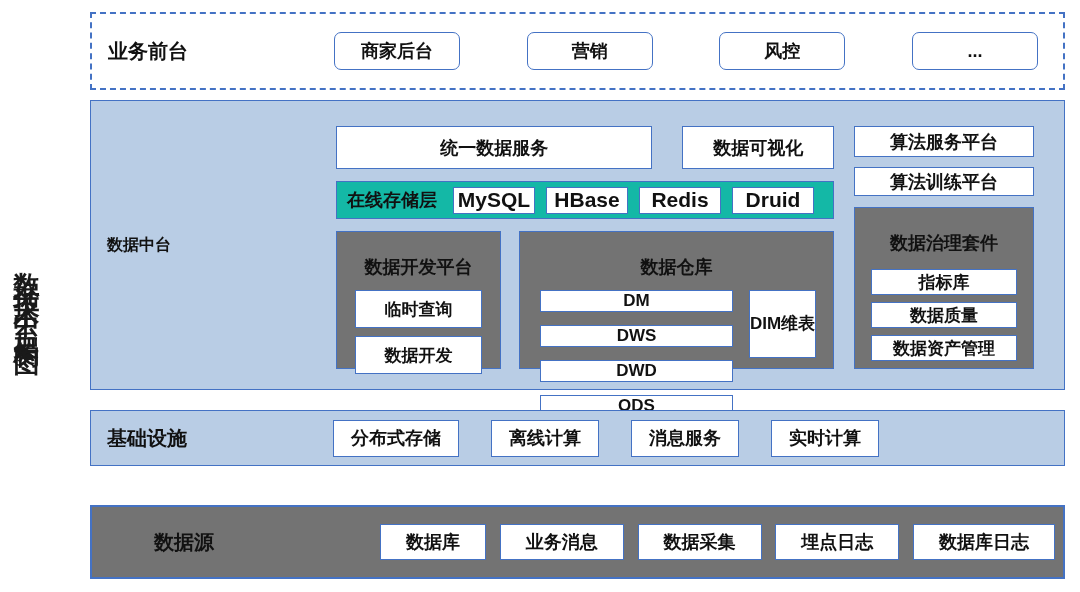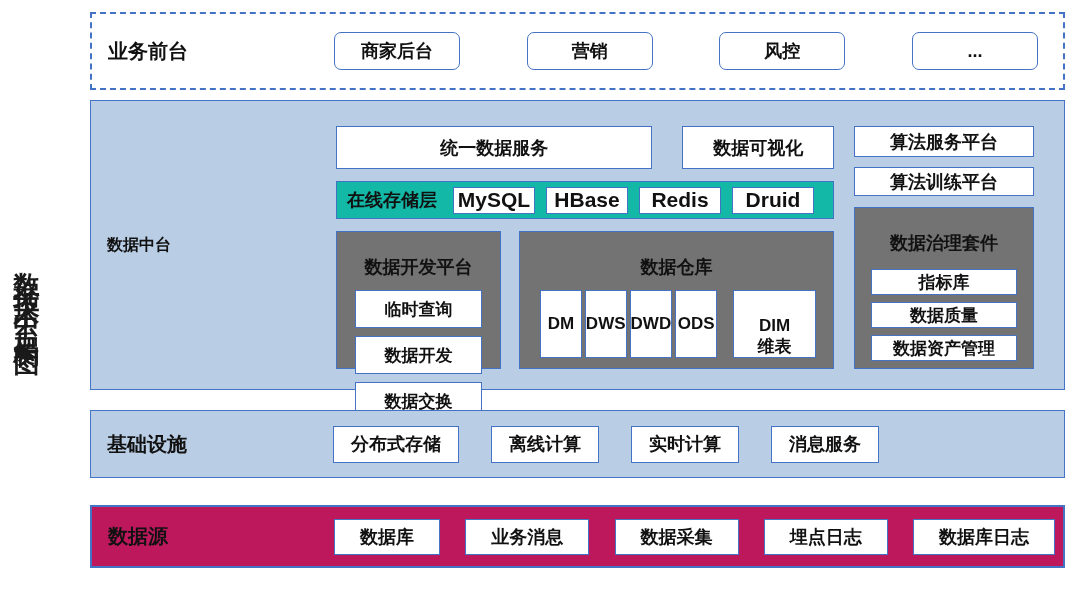--- a/index.html
+++ b/index.html
@@ -6,24 +6,24 @@
   * { margin:0; padding:0; box-sizing:border-box; }
   body { font-family:"Liberation Sans","DejaVu Sans",sans-serif; background:#ffffff; }
   .canvas { position:relative; width:1080px; height:592px; background:#fff; overflow:hidden; }
   .vertical-title { position:absolute; left:10px; top:50%; transform:translateY(-50%);
       writing-mode:vertical-lr; text-orientation:upright; font-size:26px; font-weight:bold;
       letter-spacing:10px; color:#1a1a1a; }
   .layer { position:absolute; left:90px; width:975px; }
   .layer-frontend { top:12px; height:78px; background:#fff; border:2px dashed var(--border);
       display:flex; align-items:center; }
   .layer-middle { top:100px; height:290px; background:var(--fill); border:1px solid var(--border); }
-  .layer-infra { top:410px; height:68px; background:var(--fill); border:1px solid var(--border);
+  .layer-infra { top:410px; height:56px; background:var(--fill); border:1px solid var(--border);
       display:flex; align-items:center; }
-  .layer-source { top:505px; height:63px; background:#be185d; border:2px solid var(--border);
-      display:flex; align-items:center; }
+  .layer-source { top:505px; height:74px; background:#737373; border:2px solid var(--border);
+      display:flex; align-items:center;padding-left:46px; }
   .side-label { width:242px; padding-left:16px; flex-shrink:0; font-size:20px; font-weight:bold; color:#111; }
   .box { background:#fff; border:1.5px solid var(--border); display:flex; align-items:center;
       justify-content:center; font-size:18px; font-weight:600; color:#111; white-space:nowrap; }
   
   .fe-boxes { flex:1; display:flex; justify-content:space-between; padding-right:25px; }
   .fe-box { width:126px; height:38px;border-radius:7px; }
   
   .mid-label { position:absolute; left:16px; top:50%; transform:translateY(-50%);
       font-size:16px; font-weight:bold; color:#111; }
   .mid-content { position:absolute; left:245px; right:30px; top:25px; bottom:20px; display:flex; gap:20px; }
@@ -37,23 +37,23 @@
   .storage-label { font-size:18px; font-weight:600; margin-right:5px; white-space:nowrap; color:#111; }
   .storage-box { width:82px; height:27px; font-size:21px; flex-shrink:0; }
   .mid-row3 { flex:1; display:flex; gap:18px; min-height:0; }
   .panel { background:#737373; border:1.5px solid var(--border); display:flex; flex-direction:column;
       align-items:center; padding-top:23px; }
   .panel-title { font-size:18px; font-weight:600; margin-bottom:11px; color:#111; }
   .dev-panel { width:165px; flex-shrink:0; }
   .dev-box { width:127px; height:38px; font-size:17px; margin-bottom:8px; flex-shrink:0; }
   .wh-panel { flex:1; min-width:0; }
   .wh-body { width:100%; flex:1; display:flex; gap:16px; padding:0 17px 10px 20px; min-height:0; }
-  .wh-stack { flex:1; display:flex; flex-direction:row; gap:3px; min-width:0; }
+  .wh-stack { flex:1; display:flex; flex-direction:column; gap:13px; min-width:0; }
   .wh-box { flex:1; font-size:17px; }
-  .dim-box { width:83px; flex-direction:column; font-size:17px; line-height:1.25; flex-shrink:0;justify-content:flex-end; }
+  .dim-box { width:67px; flex-direction:row; font-size:17px; line-height:1.25; flex-shrink:0; }
   .algo-box-1 { height:43px; margin-bottom:10px; }
   .algo-box-2 { height:40px; margin-bottom:11px; }
   .gov-panel { flex:1; width:100%; }
   .gov-title { margin-bottom:14px; }
   .gov-box { width:146px; height:26px; font-size:17px; margin-bottom:7px; flex-shrink:0; }
   
   .infra-boxes { flex:1; display:flex; gap:32px;border-radius:7px; }
   .infra-box { height:37px; padding:0 17px; }
   
   .src-boxes { flex:1; display:flex; justify-content:space-between; padding-right:8px; }
@@ -92,21 +92,20 @@
           <div class="box storage-box">HBase</div>
           <div class="box storage-box">Redis</div>
           <div class="box storage-box">Druid</div>
         </div>
 
         <div class="mid-row3">
           <div class="panel dev-panel">
             <div class="panel-title">数据开发平台</div>
             <div class="box dev-box">临时查询</div>
             <div class="box dev-box">数据开发</div>
-            <div class="box dev-box">数据交换</div>
           </div>
 
           <div class="panel wh-panel">
             <div class="panel-title">数据仓库</div>
             <div class="wh-body">
               <div class="wh-stack">
                 <div class="box wh-box">DM</div>
                 <div class="box wh-box">DWS</div>
                 <div class="box wh-box">DWD</div>
                 <div class="box wh-box">ODS</div>
@@ -132,22 +131,22 @@
       </div>
 
     </div>
   </div>
 
   <div class="layer layer-infra">
     <div class="side-label">基础设施</div>
     <div class="infra-boxes">
       <div class="box infra-box">分布式存储</div>
       <div class="box infra-box">离线计算</div>
+      <div class="box infra-box">消息服务</div>
       <div class="box infra-box">实时计算</div>
-      <div class="box infra-box">消息服务</div>
     </div>
   </div>
 
   <div class="layer layer-source">
     <div class="side-label">数据源</div>
     <div class="src-boxes">
       <div class="box src-box">数据库</div>
       <div class="box src-box">业务消息</div>
       <div class="box src-box">数据采集</div>
       <div class="box src-box">埋点日志</div>

